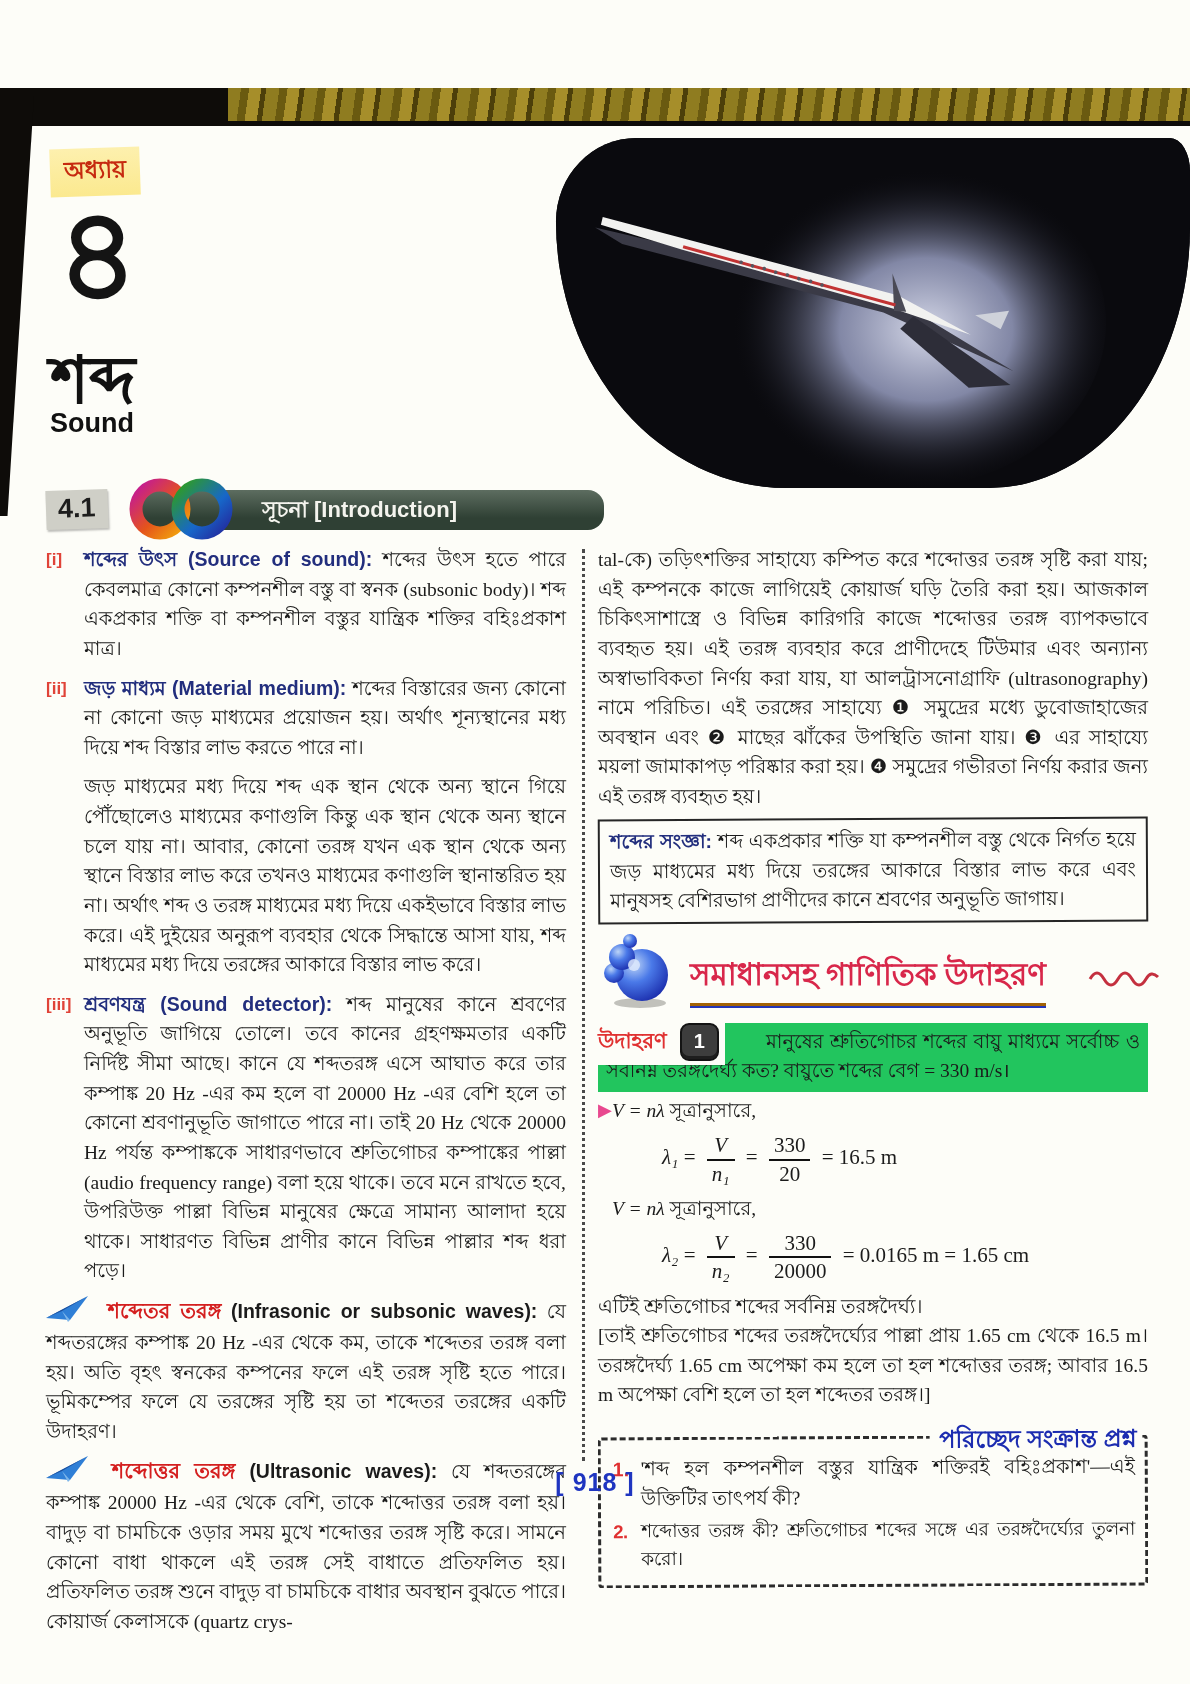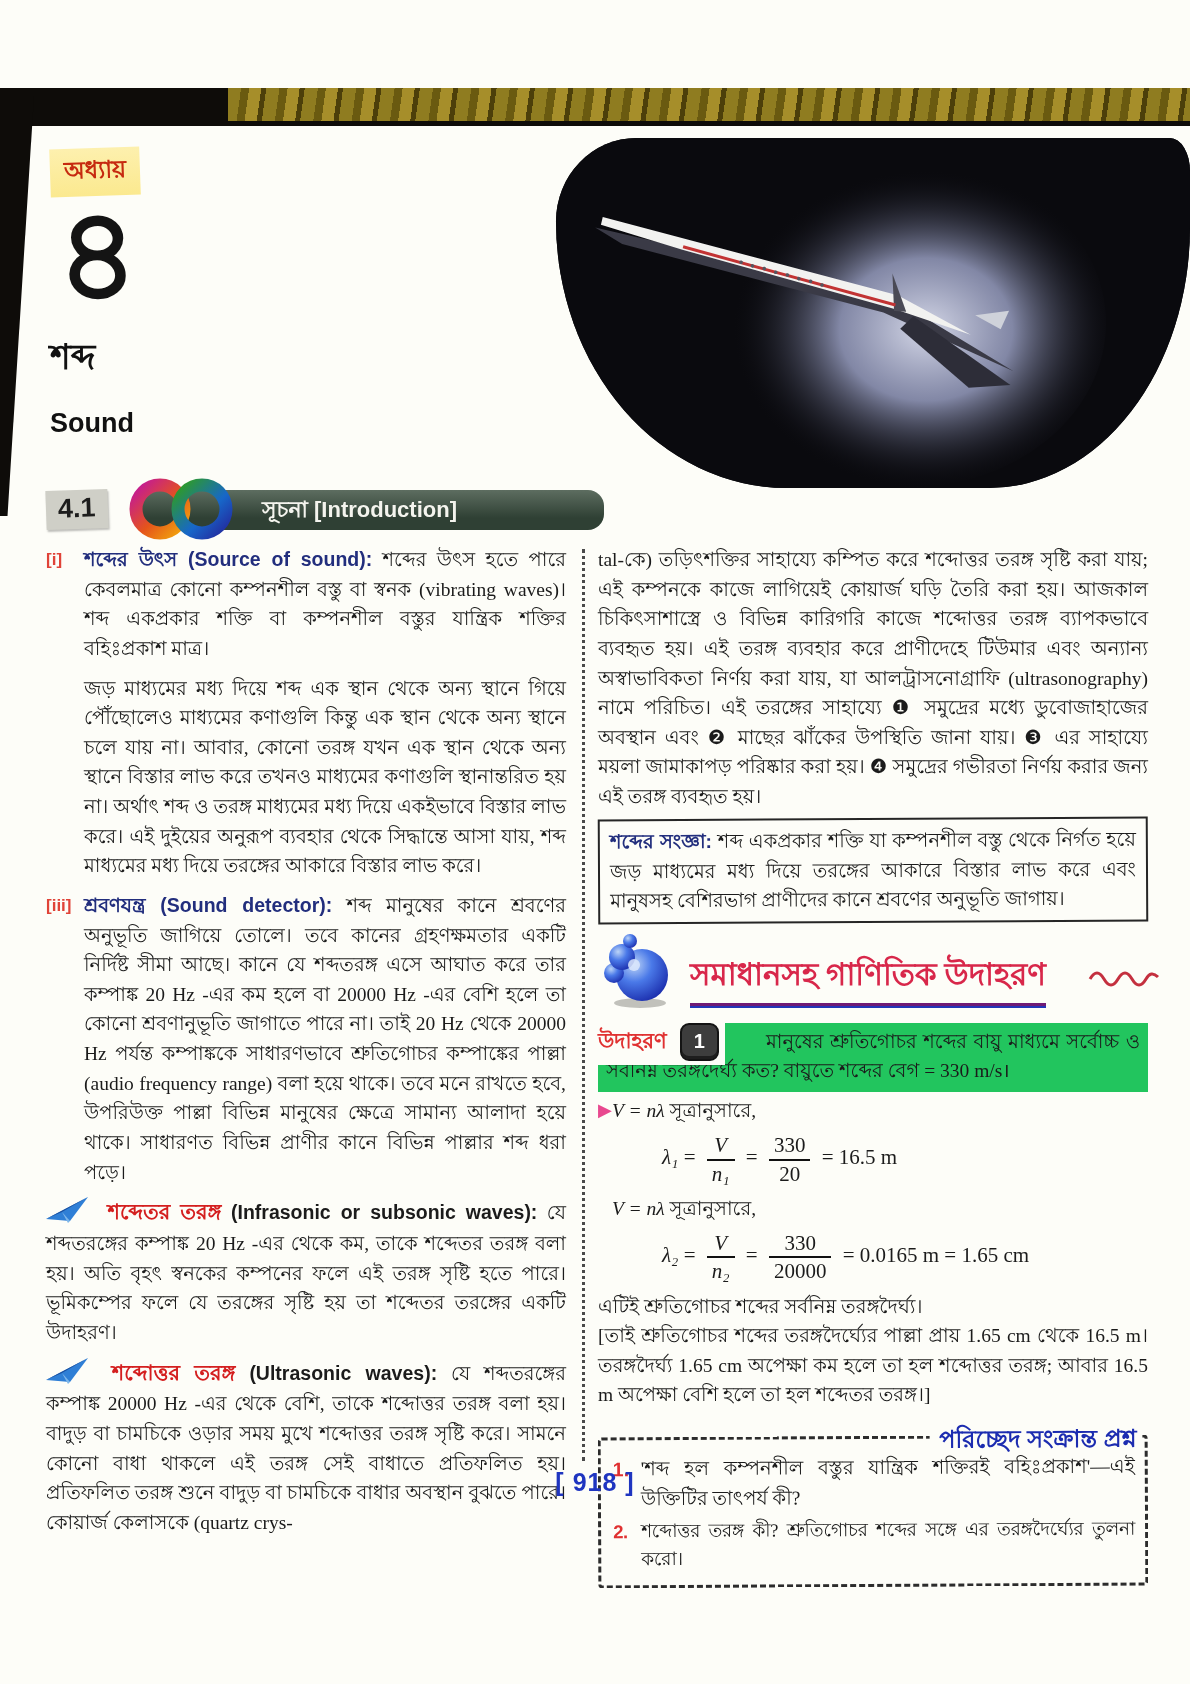--- a/index.html
+++ b/index.html
@@ -15,21 +15,21 @@
   .band-mat{position:absolute;left:228px;top:88px;width:962px;height:33px;
     background:repeating-linear-gradient(98deg,#8f7c20 0 13px,#6a5a10 13px 21px,#a68e2a 21px 33px,#4c3f0a 33px 38px);}
   .left-sliver{position:absolute;left:0;top:96px;width:34px;height:420px;background:#0e0c09;
     clip-path:polygon(0 0,100% 0,22% 100%,0 100%);}
   
   .chapter-label{position:absolute;left:50px;top:148px;transform:rotate(-2deg);
     background:linear-gradient(#fdf0ae,#fbe98f);color:#c62a10;font-weight:bold;
     font-size:24px;padding:3px 14px 5px;font-family:"Liberation Sans",sans-serif;}
   .chapter-num{position:absolute;left:56px;top:178px;font-size:128px;line-height:1.2;
     font-weight:900;color:#141414;font-family:"DejaVu Serif",serif;}
-  .title-bn{position:absolute;left:50px;top:330px;font-size:35px;font-weight:bold;color:#111;}
+  .title-bn{position:absolute;left:50px;top:330px;font-size:66px;font-weight:bold;color:#111;}
   .title-en{position:absolute;left:50px;top:408px;font-size:27px;font-weight:bold;
     font-family:"Liberation Sans",sans-serif;color:#111;}
   
   .photo{position:absolute;left:556px;top:138px;width:634px;height:350px;background:#0a0a0e;
     border-radius:16% 4% 40% 46% / 30% 12% 94% 96%;overflow:hidden;}
   .photo svg{width:100%;height:100%;display:block;}
   
   .sec{position:absolute;left:46px;top:482px;width:556px;height:56px;}
   .sec-tag{position:absolute;left:0;top:8px;transform:rotate(-2deg);background:#cfcfc7;
     color:#1d1d1d;font-weight:bold;font-size:27px;padding:3px 12px 5px;
@@ -51,21 +51,21 @@
   .head-blue{color:#222e7d;font-weight:bold;font-family:"Liberation Sans",sans-serif;}
   .wave{margin-bottom:10px;}
   .wave .plane{display:inline-block;width:44px;height:26px;vertical-align:-4px;margin-right:8px;}
   .head-red{color:#d41f1f;font-weight:bold;font-size:21px;}
   .head-en{font-weight:bold;font-family:"Liberation Sans",sans-serif;}
   
   .def-box{border:2px solid #262626;padding:6px 10px;margin:6px 0 14px;transform:rotate(-.3deg);}
   .ex-head{position:relative;margin:10px 0 14px;height:72px;}
   .ex-head .bubbles{position:absolute;left:2px;top:-4px;width:74px;height:78px;}
   .ex-title{position:absolute;left:92px;top:14px;color:#d8274a;font-weight:bold;font-size:31px;
-    padding-bottom:5px;border-bottom:3px solid #701a75;box-shadow:0 2px 0 #2335b8;}
+    padding-bottom:5px;border-bottom:3px solid #a16207;box-shadow:0 2px 0 #2335b8;}
   .squiggle{position:absolute;left:490px;top:28px;width:72px;height:26px;}
   .ex-row{position:relative;}
   .ex-q{background:#22c55e;padding:4px 8px 6px;text-indent:160px;}
   .ex-chip{position:absolute;left:0;top:-2px;background:#fdfdf8;padding:2px 6px 4px 0;z-index:2;}
   .ex-label{color:#e03131;font-weight:bold;font-size:21px;font-family:"Liberation Sans",sans-serif;}
   .ex-badge{display:inline-block;background:#3d3d3d;color:#fff;font-weight:bold;font-size:20px;
     border-radius:9px;padding:1px 12px 3px;margin-left:8px;border:2px solid #141414;
     box-shadow:inset 0 -3px 0 #1e1e1e;font-family:"Liberation Sans",sans-serif;}
   .sol-line{position:relative;padding-left:26px;margin:4px 0;}
   .sol-line .tri{position:absolute;left:0;top:1px;color:#e8488f;font-size:18px;}
@@ -154,21 +154,26 @@
       <circle cx="84" cy="35" r="24" fill="none" stroke="url(#gr)" stroke-width="13"></circle>
     </svg>
   </div>
 
   <div class="columns">
 
     <div class="col-left bn">
       <div class="item">
         <span class="marker">[i]</span>
         <span class="head-blue">শব্দের উৎস (Source of sound):</span>
-        <span>শব্দের উৎস হতে পারে কেবলমাত্র কোনো কম্পনশীল বস্তু বা স্বনক (vibrating waves)। শব্দ একপ্রকার শক্তি বা কম্পনশীল বস্তুর যান্ত্রিক শক্তির বহিঃপ্রকাশ মাত্র।</span>
+        <span>শব্দের উৎস হতে পারে কেবলমাত্র কোনো কম্পনশীল বস্তু বা স্বনক (subsonic body)। শব্দ একপ্রকার শক্তি বা কম্পনশীল বস্তুর যান্ত্রিক শক্তির বহিঃপ্রকাশ মাত্র।</span>
+      </div>
+      <div class="item">
+        <span class="marker">[ii]</span>
+        <span class="head-blue">জড় মাধ্যম (Material medium):</span>
+        <span>শব্দের বিস্তারের জন্য কোনো না কোনো জড় মাধ্যমের প্রয়োজন হয়। অর্থাৎ শূন্যস্থানের মধ্য দিয়ে শব্দ বিস্তার লাভ করতে পারে না।</span>
       </div>
       <div class="item">
         <span>জড় মাধ্যমের মধ্য দিয়ে শব্দ এক স্থান থেকে অন্য স্থানে গিয়ে পৌঁছোলেও মাধ্যমের কণাগুলি কিন্তু এক স্থান থেকে অন্য স্থানে চলে যায় না। আবার, কোনো তরঙ্গ যখন এক স্থান থেকে অন্য স্থানে বিস্তার লাভ করে তখনও মাধ্যমের কণাগুলি স্থানান্তরিত হয় না। অর্থাৎ শব্দ ও তরঙ্গ মাধ্যমের মধ্য দিয়ে একইভাবে বিস্তার লাভ করে। এই দুইয়ের অনুরূপ ব্যবহার থেকে সিদ্ধান্তে আসা যায়, শব্দ মাধ্যমের মধ্য দিয়ে তরঙ্গের আকারে বিস্তার লাভ করে।</span>
       </div>
       <div class="item">
         <span class="marker">[iii]</span>
         <span class="head-blue">শ্রবণযন্ত্র (Sound detector):</span>
         <span>শব্দ মানুষের কানে শ্রবণের অনুভূতি জাগিয়ে তোলে। তবে কানের গ্রহণক্ষমতার একটি নির্দিষ্ট সীমা আছে। কানে যে শব্দতরঙ্গ এসে আঘাত করে তার কম্পাঙ্ক 20 Hz -এর কম হলে বা 20000 Hz -এর বেশি হলে তা কোনো শ্রবণানুভূতি জাগাতে পারে না। তাই 20 Hz থেকে 20000 Hz পর্যন্ত কম্পাঙ্ককে সাধারণভাবে শ্রুতিগোচর কম্পাঙ্কের পাল্লা (audio frequency range) বলা হয়ে থাকে। তবে মনে রাখতে হবে, উপরিউক্ত পাল্লা বিভিন্ন মানুষের ক্ষেত্রে সামান্য আলাদা হয়ে থাকে। সাধারণত বিভিন্ন প্রাণীর কানে বিভিন্ন পাল্লার শব্দ ধরা পড়ে।</span>
       </div>
 

